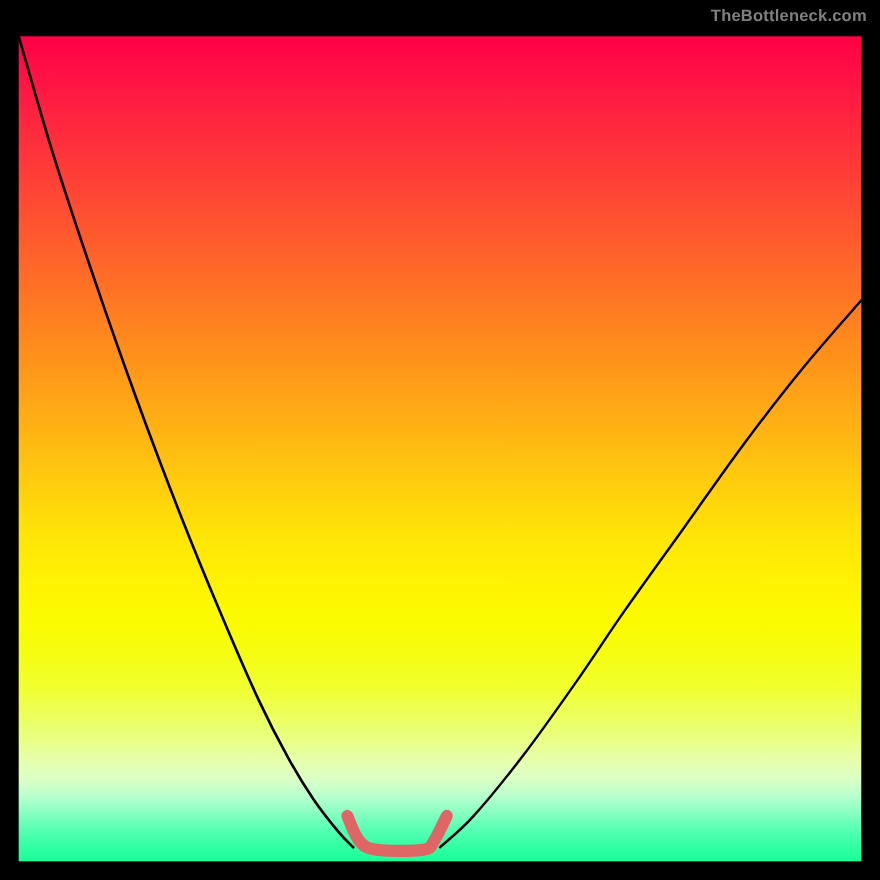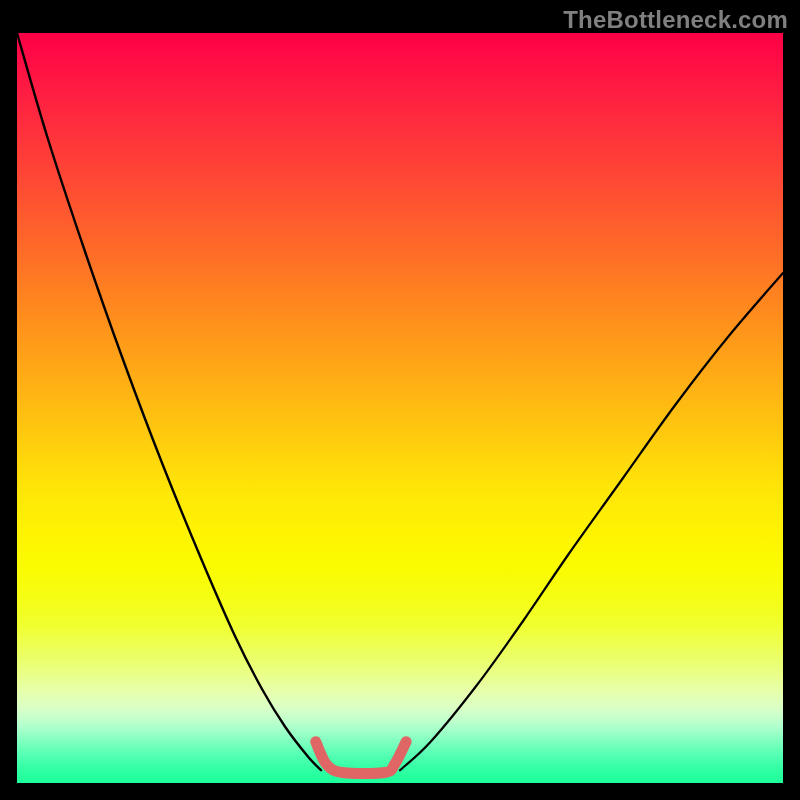--- a/index.html
+++ b/index.html
@@ -15,21 +15,21 @@
     position: relative;
     width: 800px;
     height: 800px;
     background: #000;
   }
   .watermark {
     position: absolute;
     top: 6px;
     right: 12px;
     color: #808080;
-    font-size: 24px;
+    font-size: 15px;
     font-weight: 600;
     letter-spacing: 0.2px;
     z-index: 5;
   }
   .plot-area {
     position: absolute;
     left: 17px;
     top: 33px;
     width: 766px;
     height: 750px;

